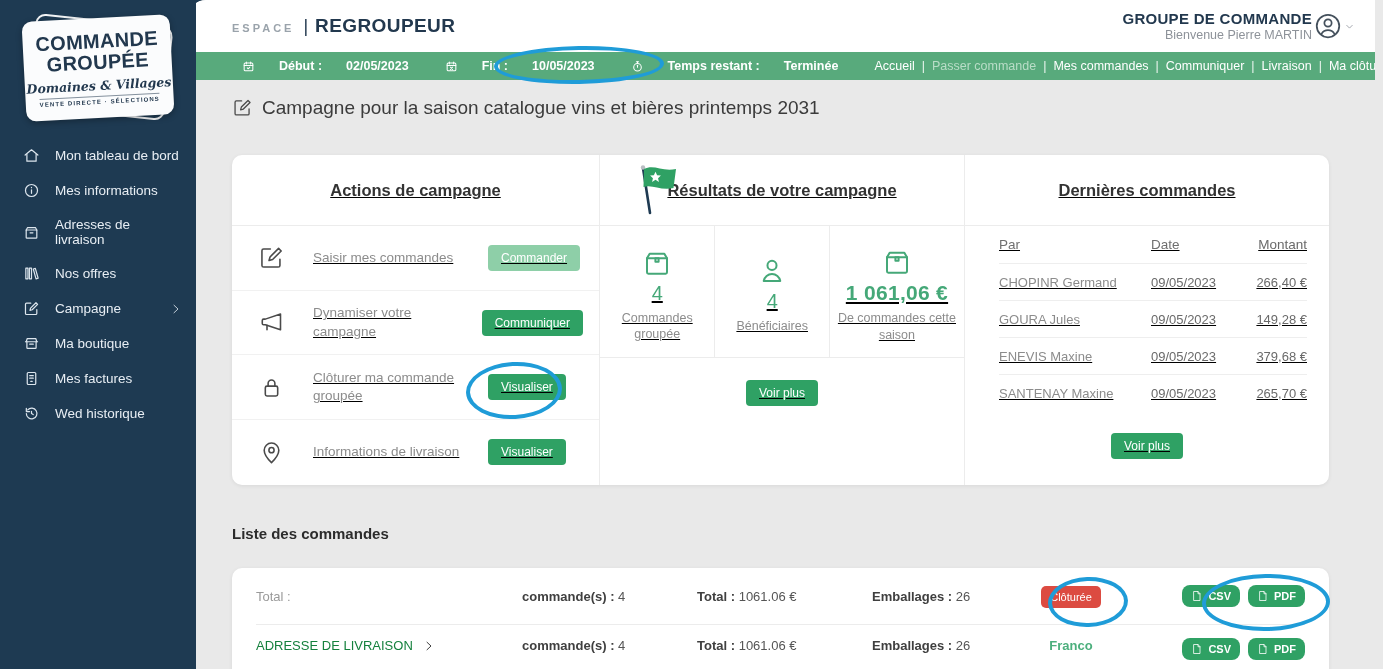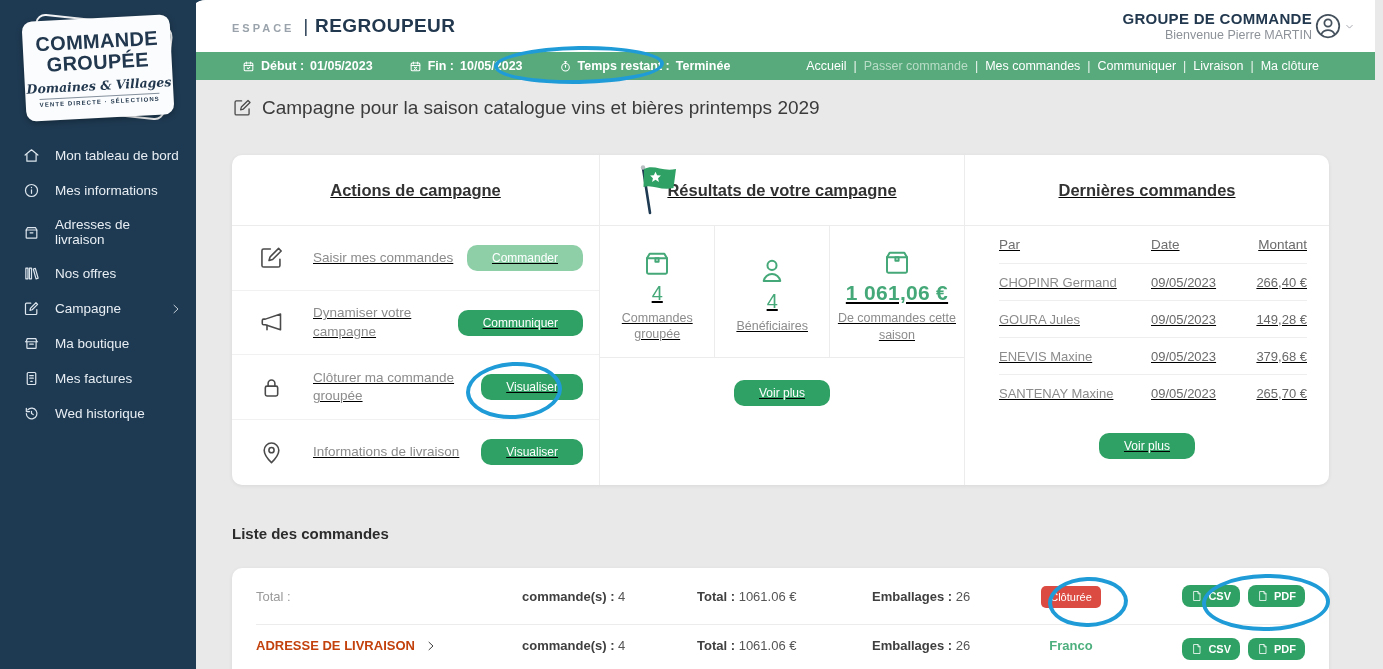--- a/index.html
+++ b/index.html
@@ -32,21 +32,21 @@
   .role { color:#22384e; font-size:19px; font-weight:bold; letter-spacing:.4px; }
   .user-block { display:flex; align-items:center; gap:1px; }
   .user-texts { text-align:right; }
   .group-title { font-size:15px; font-weight:bold; color:#22384e; letter-spacing:.3px; }
   .welcome { font-size:12.5px; color:#8d9299; margin-top:1px; }
   .avatar { width:30px; height:30px; color:#44505c; }
   .avatar svg { width:30px; height:30px; stroke-width:1.4; }
   .user-caret { color:#8d9299; } .user-caret svg { width:11px; height:11px; }
 
   .greenbar { height:28px; background:#58aa7c; display:flex; align-items:center; padding:0 56px 0 54px; color:#fff; font-size:12.5px; }
-  .chip { display:flex; align-items:center; gap:6px; margin-right:36px; white-space:nowrap; }
+  .chip { display:flex; align-items:center; gap:24px; margin-right:36px; white-space:nowrap; }
   .chip svg { width:13px; height:13px; stroke-width:1.9; }
   .chip .lab { font-weight:bold; } .chip .val { font-weight:bold; }
   .gb-nav { margin-left:auto; display:flex; align-items:center; gap:7px; white-space:nowrap; }
   .gb-link { cursor:pointer; }
   .gb-link.muted { color:#b9ddc7; }
   .gb-sep { color:#eaf5ee; }
 
   .title-band { height:55px; display:flex; align-items:center; padding-left:44px; color:#3b3b3b; font-size:19px; }
   .title-band svg { width:21px; height:21px; color:#4a4a4a; margin-right:9px; stroke-width:1.5; }
 
@@ -56,21 +56,21 @@
   .card-col { display:flex; flex-direction:column; min-width:0; }
   .card-col + .card-col { border-left:1px solid #ececec; }
   .card-head { height:71px; border-bottom:1px solid #ececec; display:flex; align-items:center; justify-content:center;
                font-weight:bold; font-size:16.5px; color:#333; position:relative; }
   .flag { position:absolute; left:30px; top:8px; width:52px; height:54px; }
 
   .action-row { height:64.7px; display:flex; align-items:center; padding:0 16px 0 26px; border-bottom:1px solid #f1f1f1; }
   .action-row:last-child { border-bottom:none; }
   .action-row svg.a-ic { width:27px; height:27px; color:#4a4a4a; stroke-width:1.4; flex:none; }
   .action-label { flex:1; color:#8c8c8c; font-size:13.5px; margin:0 10px 0 28px; line-height:1.35; max-width:165px; }
-  .btn { border:none; cursor:pointer; color:#fff; background:#2fa164; border-radius:10px; font-size:12px; padding:6px 25px; white-space:nowrap; }
+  .btn { border:none; cursor:pointer; color:#fff; background:#2fa164; border-radius:4px; font-size:12px; padding:6px 13px; white-space:nowrap; }
   .btn.mutedbtn { background:#8ecfa8; }
 
   .stats { height:132px; display:grid; grid-template-columns:1fr 1fr 1.18fr; border-bottom:1px solid #ececec; }
   .stat { display:flex; flex-direction:column; align-items:center; justify-content:center; padding-top:6px; }
   .stat + .stat { border-left:1px solid #ececec; }
   .stat svg { width:32px; height:32px; color:#45a878; stroke-width:1.5; }
   .stat-value { color:#45a878; font-size:20px; margin-top:3px; }
   .stat-value.money { font-size:21px; font-weight:bold; letter-spacing:.3px; }
   .stat-label { color:#8c8c8c; font-size:12.5px; text-align:center; margin-top:5px; line-height:1.3; max-width:120px; }
   .more-area { display:flex; justify-content:center; padding-top:22px; }
@@ -80,21 +80,21 @@
   .lo-head { color:#6f6f6f; font-size:13.5px; }
   .lo-row { border-top:1px solid #eee; color:#8c8c8c; font-size:13px; }
   .lo-date { color:#6a6a6a; } .lo-amt { color:#6a6a6a; text-align:right; }
 
   
   .list-heading { margin:40px 46px 0 44px; font-size:15px; font-weight:bold; color:#2c2c2c; }
   .bottom-card { margin:26px 46px 0 44px; background:#fff; border-radius:10px; height:160px; padding:0 24px; box-shadow:0 1px 4px rgba(0,0,0,.07); }
   .b-row { display:grid; grid-template-columns:250px 175px 175px 160px 110px 1fr; align-items:center; height:56px; font-size:13px; }
   .b-row.second { border-top:1px solid #ececec; height:70px; align-items:start; padding-top:13px; }
   .b-label { color:#9a9a9a; }
-  .b-label-strong { color:#c2410c; font-weight:bold; display:flex; align-items:center; gap:10px; }
+  .b-label-strong { color:#15803d; font-weight:normal; display:flex; align-items:center; gap:10px; }
   .b-label-strong svg { width:12px; height:12px; stroke-width:2; color:#3f3f3f; }
   .b-pair { padding-left:16px; color:#555; } .b-pair b { color:#3f3f3f; }
   .b-status { justify-self:center; }
   .badge-red { background:#dc4b41; color:#fff; font-size:11px; padding:5px 9px; border-radius:5px; }
   .franco { color:#4caf7d; font-weight:bold; font-size:13px; }
   .b-btns { justify-self:end; display:flex; gap:8px; }
   .fbtn { border:none; cursor:pointer; background:#2fa164; color:#fff; font-size:11px; font-weight:bold; border-radius:8px;
           padding:5px 9px; display:flex; align-items:center; gap:5px; }
   .fbtn svg { width:12px; height:12px; stroke-width:1.6; }
 
@@ -219,21 +219,21 @@
     </div>
 
     <div class="greenbar">
       <div class="chip">
         <svg class="ic" viewBox="0 0 24 24">
             <rect x="4" y="5.5" width="16" height="14.5" rx="2"></rect>
             <path d="M8 3.5v4M16 3.5v4M4 10h16"></path>
             <path d="m9.7 14.6 1.7 1.7 3-3"></path>
           </svg>
         <span class="lab">Début :</span>
-        <span class="val">01/05/2023</span>
+        <span class="val">02/05/2023</span>
       </div>
       <div class="chip">
         <svg class="ic" viewBox="0 0 24 24">
             <rect x="4" y="5.5" width="16" height="14.5" rx="2"></rect>
             <path d="M8 3.5v4M16 3.5v4M4 10h16"></path>
             <path d="m10 13.3 4 4M14 13.3l-4 4"></path>
           </svg>
         <span class="lab">Fin :</span>
         <span class="val">10/05/2023</span>
       </div>
@@ -260,21 +260,21 @@
         <span class="gb-sep">|</span>
         <span class="gb-link">Ma clôture</span>
       </div>
     </div>
 
     <div class="title-band">
       <svg class="ic" viewBox="0 0 24 24">
           <path d="M19.5 13.5V19a1.5 1.5 0 0 1-1.5 1.5H5A1.5 1.5 0 0 1 3.5 19V6A1.5 1.5 0 0 1 5 4.5h6"></path>
           <path d="m9.8 14.7.9-3.2 7.6-7.6 2.3 2.3-7.6 7.6z"></path>
         </svg>
-      <span>Campagne pour la saison catalogue vins et bières printemps 2029</span>
+      <span>Campagne pour la saison catalogue vins et bières printemps 2031</span>
     </div>
 
     <div class="cards">
 
       <div class="card-col">
         <div class="card-head">Actions de campagne</div>
         <div class="action-row">
           <svg class="ic a-ic" viewBox="0 0 24 24">
               <path d="M19.5 13.5V19a1.5 1.5 0 0 1-1.5 1.5H5A1.5 1.5 0 0 1 3.5 19V6A1.5 1.5 0 0 1 5 4.5h6"></path>
               <path d="m9.8 14.7.9-3.2 7.6-7.6 2.3 2.3-7.6 7.6z"></path>

